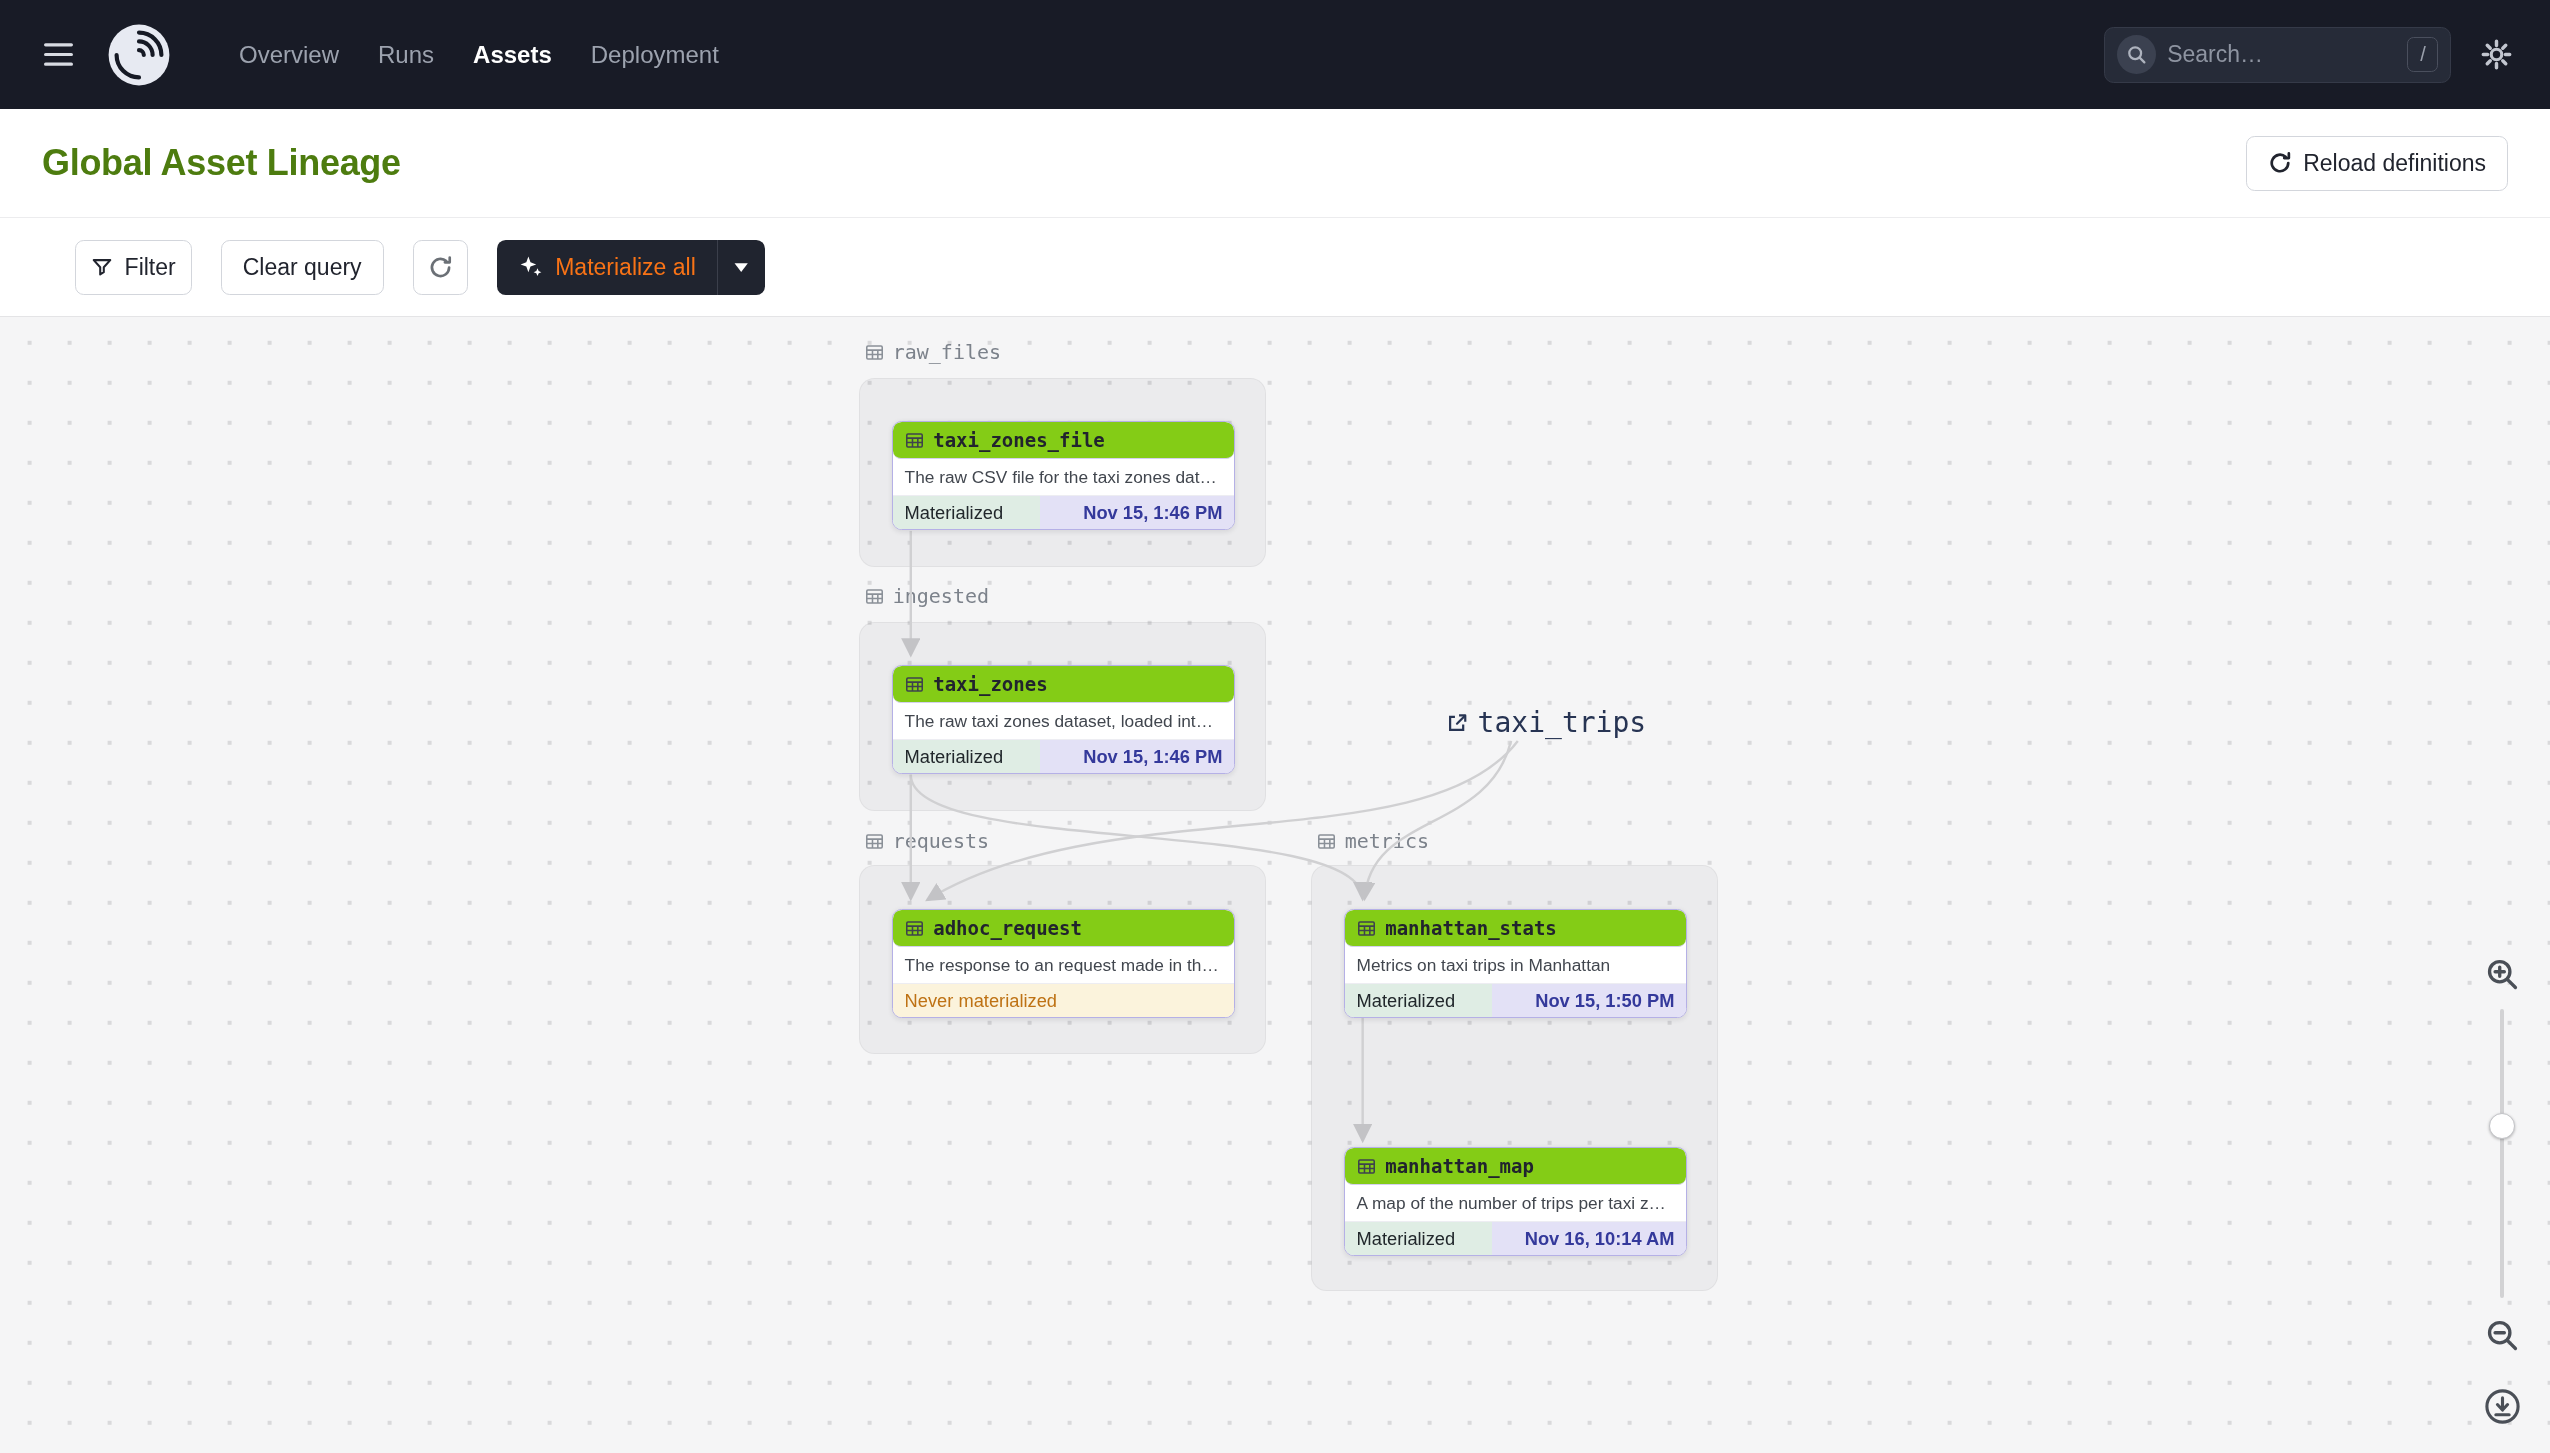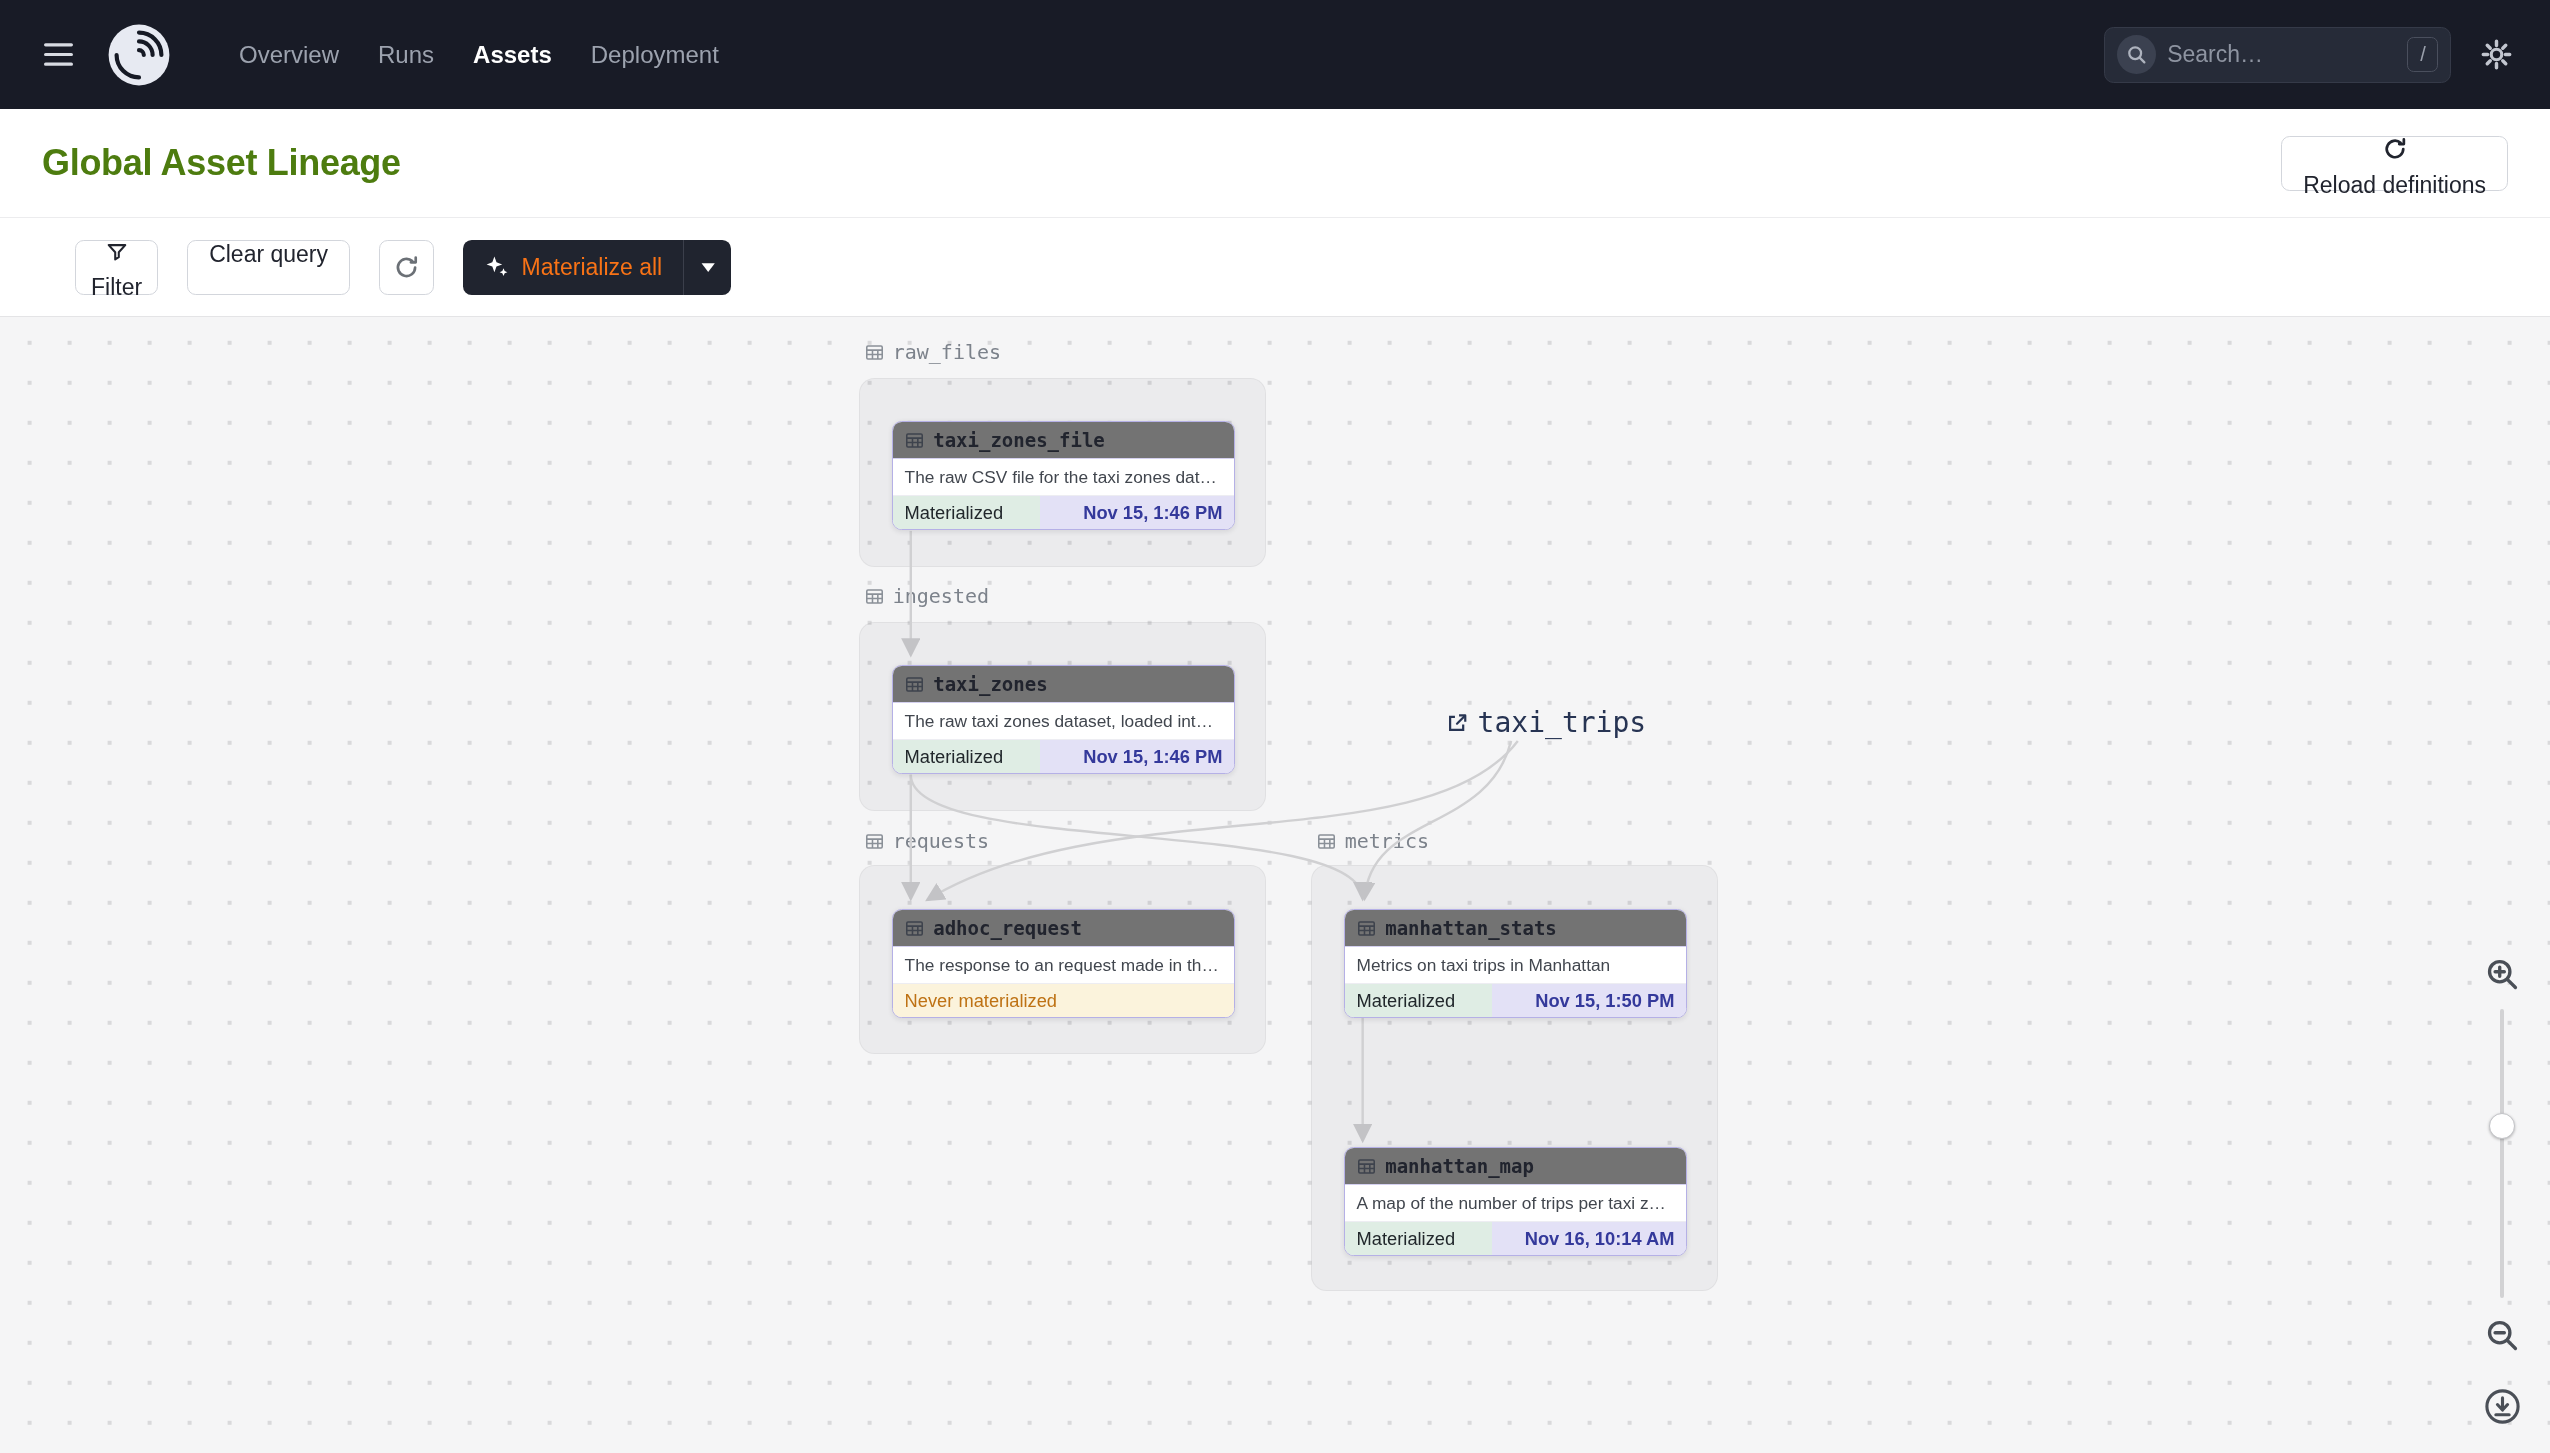--- a/index.html
+++ b/index.html
@@ -40,21 +40,21 @@
   .pagehead {
     position:absolute; left:0; top:109px; width:2550px; height:109px; background:#fff;
     display:flex; align-items:center; justify-content:space-between; padding:0 42px;
     border-bottom:1px solid #ECECEE;
   }
   .page-title { font-size:36px; font-weight:700; color:#4d7c0f; letter-spacing:-0.3px; }
   .btn {
     display:inline-flex; align-items:center; gap:11.6px; height:55px;
     background:#fff; border:1px solid #D3D6DC; border-radius:8.7px;
     font-size:23px; color:#21242E; padding:0 21px; cursor:pointer;
-    font-family:"Liberation Sans", sans-serif; white-space:nowrap;flex-direction:column;
+    font-family:"Liberation Sans", sans-serif; white-space:nowrap;
   }
   .btn svg { flex:0 0 auto; }
 
   
   .toolbar {
     position:absolute; left:0; top:218px; width:2550px; height:99px; background:#fff;
     display:flex; align-items:center; padding:0 28px; gap:29px;
     border-bottom:1px solid #E4E4E6;
   }
   .querywrap {
@@ -104,22 +104,22 @@
     position:absolute; z-index:3; width:343px; background:#fff;
     border:1px solid #B5B0E6; border-radius:9.6px; overflow:hidden;
     box-shadow:0 1.9px 5.8px rgba(30,34,44,0.10); cursor:pointer;
   }
   .n0 { left:892px; top:104px; }
   .n1 { left:892px; top:348px; }
   .n2 { left:892px; top:592px; }
   .n3 { left:1344px; top:592px; }
   .n4 { left:1344px; top:830px; }
   .node-header {
-    height:37px; background:#737373; border-bottom:1px solid #D4D0EF;
-    display:flex; align-items:center; gap:9.6px; padding:0 11.6px;
+    height:37px; background:#84cc16; border-bottom:1px solid #D4D0EF;
+    display:flex; align-items:center; gap:9.6px; padding:0 11.6px;border-radius:8px;
   }
   .node-header .tico { color:#3E434D; display:flex; }
   .node-title { font-family:"DejaVu Sans Mono", monospace; font-size:19px; font-weight:700; color:#21242E; }
   .node-desc {
     height:36px; display:flex; align-items:center; padding:0 11.6px;
     font-size:17.3px; color:#41464E; white-space:nowrap; overflow:hidden; text-overflow:ellipsis; display:block; line-height:36px;
   }
   .node-footer { height:34px; display:flex; border-top:1px solid #EDEDF2; font-size:18.3px; }
   .f-status {
     flex:0 0 43%; background:#DFEDE4; color:#21272B;

